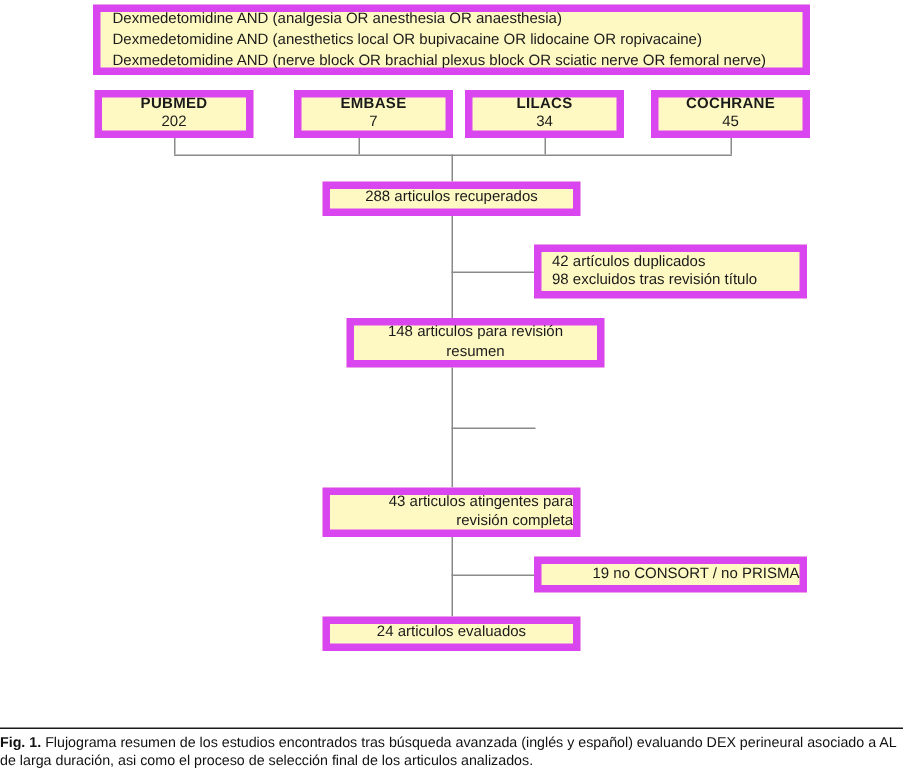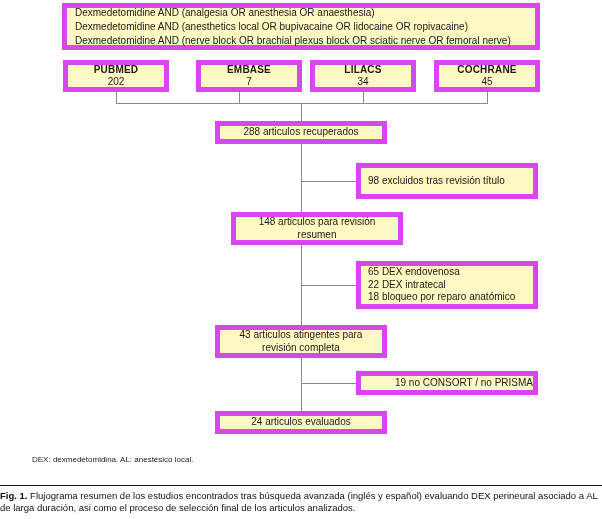--- a/index.html
+++ b/index.html
@@ -108,54 +108,49 @@
   <div class="ln v" style="left:301px;top:103px;height:18px;"></div>
 
   <div class="box center main-box" style="top:121px;height:23px;">
     <div>288 articulos recuperados</div>
   </div>
 
   <div class="ln v" style="left:301px;top:144px;height:68px;"></div>
   <div class="ln h" style="left:301px;top:181px;width:56px;"></div>
 
   <div class="box left excl" style="top:163px;height:36px;">
+    <div>42 artículos duplicados</div>
     <div>98 excluidos tras revisión título</div>
   </div>
 
   <div class="box center main-box" style="top:212px;height:33px;margin-left:16px;">
     <div>148 articulos para revisión</div>
     <div>resumen</div>
   </div>
 
   <div class="ln v" style="left:301px;top:245px;height:80px;"></div>
   <div class="ln h" style="left:301px;top:285px;width:56px;"></div>
 
-  <div class="box left excl" style="top:261px;height:48px;">
-    <div>65 DEX endovenosa</div>
-    <div>22 DEX intratecal</div>
-    <div>18 bloqueo por reparo anatómico</div>
-  </div>
 
-  <div class="box center main-box" style="top:325px;height:33px;">
+  <div class="box center main-box" style="top:325px;height:33px;align-items:flex-end;">
     <div>43 articulos atingentes para</div>
     <div>revisión completa</div>
   </div>
 
   <div class="ln v" style="left:301px;top:358px;height:53px;"></div>
   <div class="ln h" style="left:301px;top:383px;width:56px;"></div>
 
   <div class="box left excl" style="top:371px;height:24px;align-items:flex-end;">
     <div>19 no CONSORT / no PRISMA</div>
   </div>
 
   <div class="box center main-box" style="top:411px;height:23px;">
     <div>24 articulos evaluados</div>
   </div>
 
-  <div id="footnote">DEX: dexmedetomidina. AL: anestésico local.</div>
 
   <div id="cap-rule"></div>
   <div id="caption">
     <span class="lbl">Fig. 1.</span>
     <span>Flujograma resumen de los estudios encontrados tras búsqueda avanzada (inglés y español) evaluando DEX perineural asociado a AL de larga duración, asi como el proceso de selección final de los articulos analizados.</span>
   </div>
 
 </div>
 
 </body></html>

